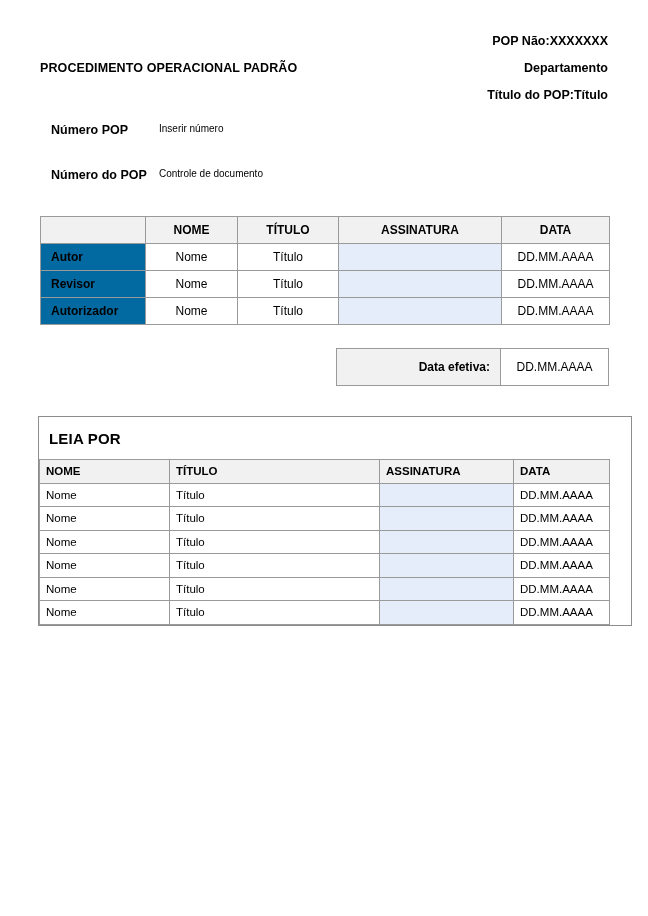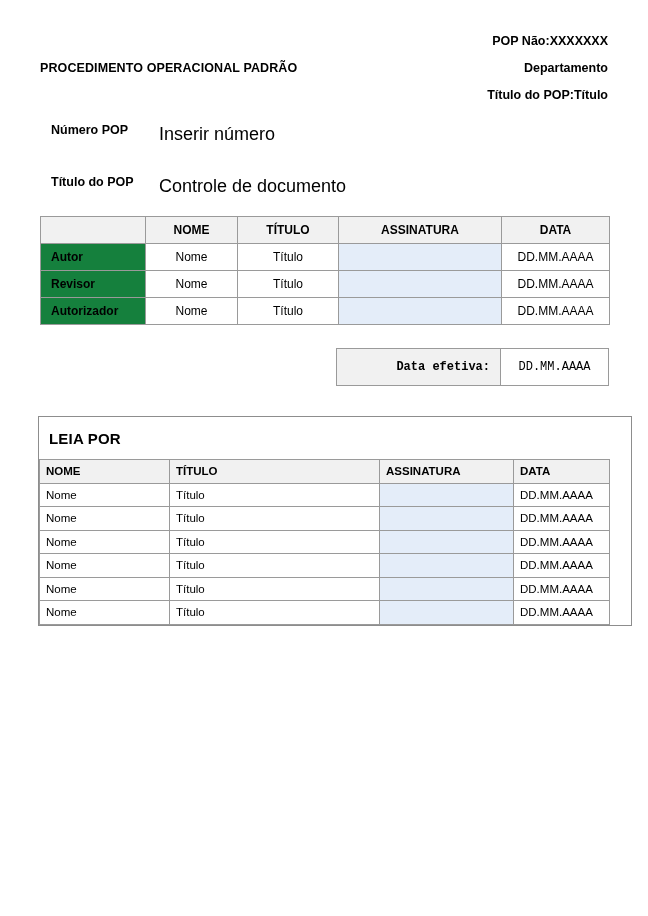--- a/index.html
+++ b/index.html
@@ -67,21 +67,21 @@
   }
   .meta-label {
     width: 104px;
     font-size: 12.5px;
     font-weight: bold;
     line-height: 1.35;
     flex: none;
     padding-left: 7px;
   }
   .meta-value {
-    font-size: 18px;
+    font-size: 10px;
     line-height: 1.35;
     padding-left: 4px;
   }
 
   
   .approval {
     position: absolute;
     left: 40px;
     top: 216px;
     border-collapse: collapse;
@@ -94,21 +94,21 @@
     text-align: center;
     padding: 0 4px;
     box-sizing: border-box;
   }
   .approval thead th {
     background: #f1f1f1;
     font-weight: bold;
     font-size: 12px;
   }
   .approval .rowhead {
-    background: #15803d;
+    background: #0369a1;
     font-weight: bold;
     text-align: left;
     padding-left: 10px;
   }
   .approval .sig {
     background: #e4edf9;
   }
   .col-role   { width: 105px; }
   .col-nome   { width: 92px;  }
   .col-titulo { width: 101px; }
@@ -121,21 +121,20 @@
     left: 336px;
     top: 348px;
     border-collapse: collapse;
     table-layout: fixed;
   }
   .effective td {
     border: 1px solid #9a9a9a;
     height: 37px;
     font-size: 12px;
     box-sizing: border-box;
-    font-family: Liberation Mono, monospace;
   }
   .effective .eff-label {
     width: 164px;
     background: #f1f1f1;
     text-align: right;
     font-weight: bold;
     padding-right: 10px;
   }
   .effective .eff-value {
     width: 108px;
@@ -198,21 +197,21 @@
       </div>
     </div>
   </div>
 
   <div class="meta">
     <div class="meta-row">
       <div class="meta-label">Número POP</div>
       <div class="meta-value">Inserir número</div>
     </div>
     <div class="meta-row">
-      <div class="meta-label">Título do POP</div>
+      <div class="meta-label">Número do POP</div>
       <div class="meta-value">Controle de documento</div>
     </div>
   </div>
 
   <table class="approval">
     <colgroup>
       <col class="col-role">
         <col class="col-nome">
         <col class="col-titulo">
         <col class="col-assin">

